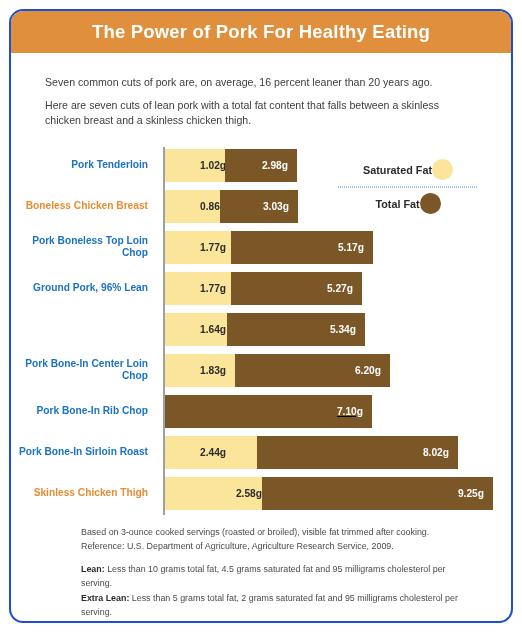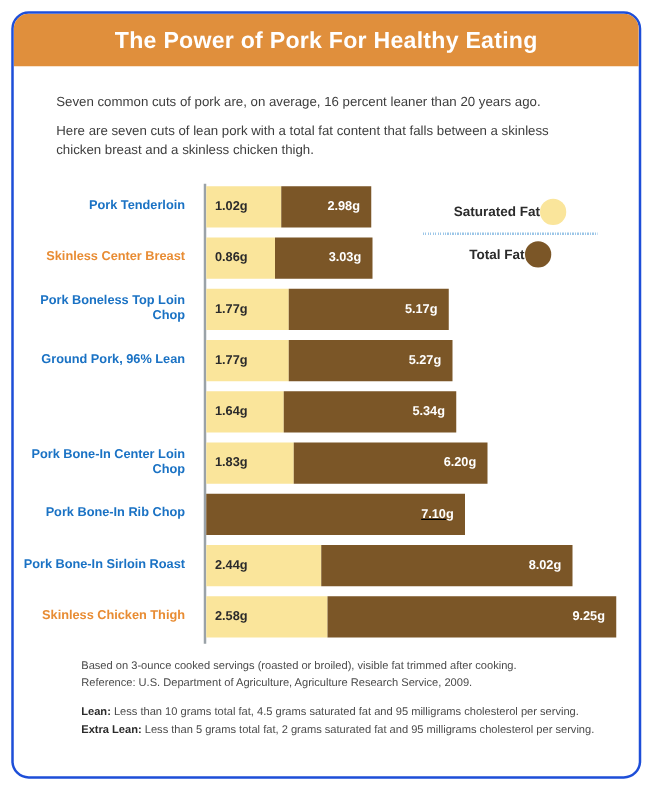--- a/index.html
+++ b/index.html
@@ -73,20 +73,21 @@
     position: absolute;
     left: 154px; top: 0;
     height: 33px;
     display: flex;
   }
   .seg {
     height: 33px;
     display: flex;
     align-items: center;
     position: relative;
+    padding-left: 28px;
   }
   .seg-sat {
     background: #fae59b;
     justify-content: flex-start;
   }
   .seg-sat .val {
     color: #2b2b2b;
     font-size: 10.2px;
     font-weight: bold;
     padding-left: 7px;
@@ -134,20 +135,21 @@
   #legend-divider {
     height: 2px;
     background: repeating-linear-gradient(to right,
       #9dc7e8 0px, #9dc7e8 1px, transparent 1px, transparent 2px);
     margin: 1px 0;
   }
 
   
   #footer {
     padding: 10px 34px 0 54px;
+    margin-left: 16px;
   }
   #footer p {
     color: #4a4a4a;
     font-size: 8.9px;
     line-height: 14.5px;
   }
   #footer .gap { height: 8px; }
   #footer b { color: #2b2b2b; }
 </style>
 </head>
@@ -172,37 +174,37 @@
           <div class="bar-wrap">
             <div class="seg seg-sat" style="width: 60px;">
               <span class="val">1.02g</span>
             </div>
             <div class="seg seg-tot" style="width: 72px;">
               <span class="val">2.98g</span>
             </div>
           </div>
         </div>
         <div class="row" style="top: 41px;">
-          <div class="row-label chicken">Skinless Center Breast</div>
+          <div class="row-label chicken">Boneless Chicken Breast</div>
           <div class="bar-wrap">
             <div class="seg seg-sat" style="width: 55px;">
               <span class="val">0.86g</span>
             </div>
             <div class="seg seg-tot" style="width: 78px;">
               <span class="val">3.03g</span>
             </div>
           </div>
         </div>
         <div class="row" style="top: 82px;">
           <div class="row-label pork">Pork Boneless Top Loin Chop</div>
           <div class="bar-wrap">
             <div class="seg seg-sat" style="width: 66px;">
               <span class="val">1.77g</span>
             </div>
-            <div class="seg seg-tot" style="width: 128px; text-align: right;">
+            <div class="seg seg-tot" style="width: 142px; text-align: right;">
               <span class="val">5.17g</span>
             </div>
           </div>
         </div>
         <div class="row" style="top: 123px;">
           <div class="row-label pork">Ground Pork, 96% Lean</div>
           <div class="bar-wrap">
             <div class="seg seg-sat" style="width: 66px;">
               <span class="val">1.77g</span>
             </div>
@@ -247,21 +249,21 @@
               <span class="val">2.44g</span>
             </div>
             <div class="seg seg-tot" style="width: 201px;">
               <span class="val">8.02g</span>
             </div>
           </div>
         </div>
         <div class="row" style="top: 328px;">
           <div class="row-label chicken">Skinless Chicken Thigh</div>
           <div class="bar-wrap">
-            <div class="seg seg-sat" style="width: 97px;">
+            <div class="seg seg-sat" style="width: 97px; justify-content: flex-end;">
               <span class="val">2.58g</span>
             </div>
             <div class="seg seg-tot" style="width: 231px;">
               <span class="val">9.25g</span>
             </div>
           </div>
         </div>
       </div>
 
     <div id="legend">

